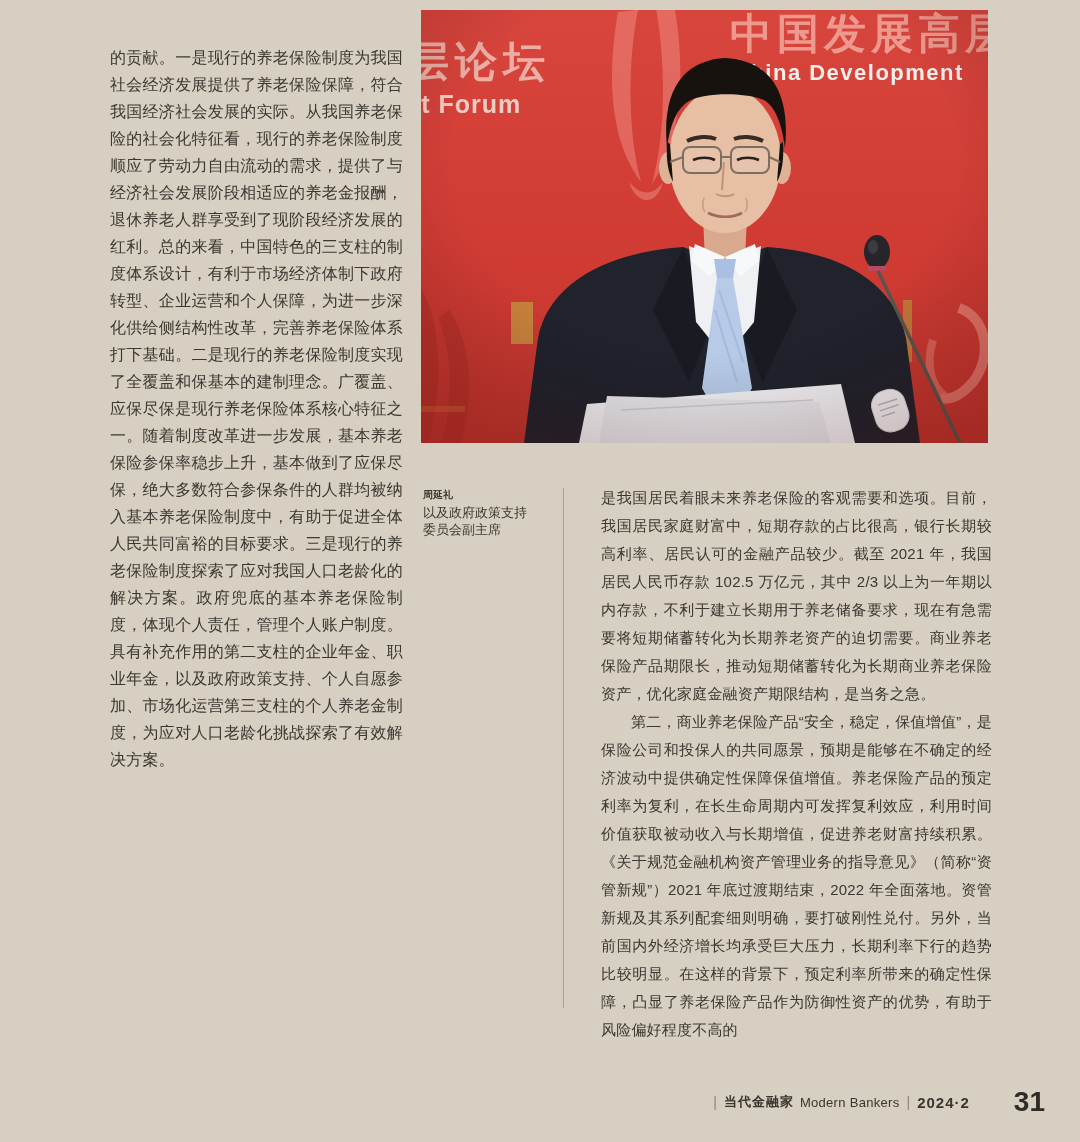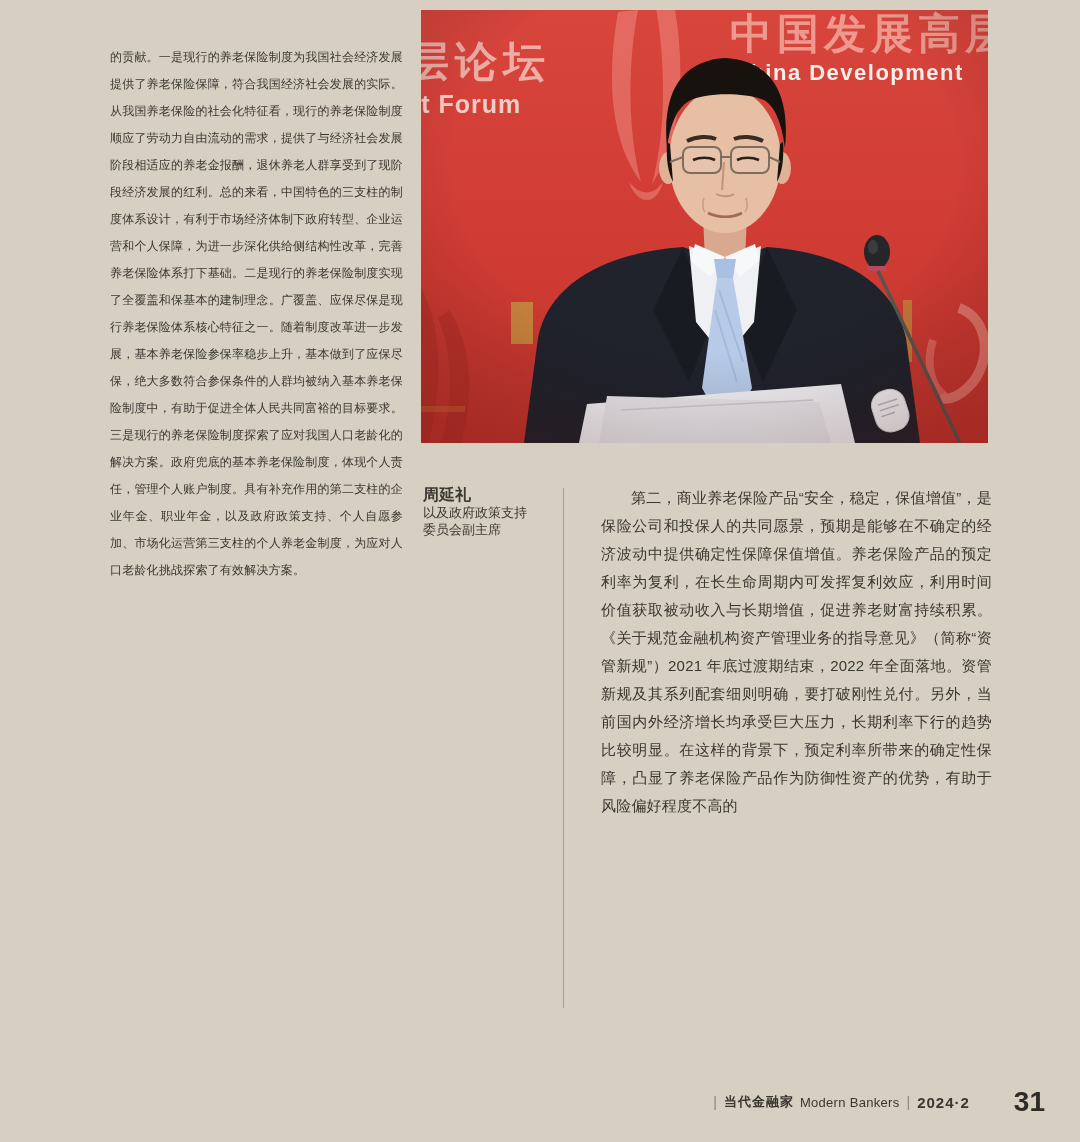--- a/index.html
+++ b/index.html
@@ -4,31 +4,31 @@
 <style>
   html,body{margin:0;padding:0;}
   body{
     width:1080px;height:1142px;position:relative;overflow:hidden;
     background:#d6cfc2;
     font-family:"Liberation Sans","DejaVu Sans",sans-serif;
     color:#3b3731;
   }
   .col{position:absolute;text-align:justify;}
   .col p{margin:0;}
-  .left-col{left:110px;top:44px;width:293px;font-size:12px;line-height:27px;letter-spacing:0.2px;font-family:Liberation Serif, serif;}
+  .left-col{left:110px;top:44px;width:293px;font-size:16px;line-height:27px;letter-spacing:0.2px;font-family:Liberation Serif, serif;}
   .right-col{left:601px;top:484px;width:391px;font-size:15px;line-height:28px;letter-spacing:0.2px;}
   .indent{text-indent:2em;}
   .subhead{font-weight:bold;text-indent:2em;}
   .photo{
     position:absolute;left:421px;top:10px;width:567px;height:433px;
     overflow:hidden;background:#cf3d35;
   }
   .photo svg{display:block;}
   .caption{position:absolute;left:423px;top:486px;font-size:13px;line-height:17.5px;color:#3b3731;}
-  .caption .cap-name{font-weight:bold;font-size:16px;}
+  .caption .cap-name{font-weight:bold;font-size:10px;}
   .vrule{position:absolute;left:563px;top:488px;width:1px;height:520px;background:#a79f92;}
   .footer{
     position:absolute;top:1086px;right:35px;
     display:flex;align-items:center;gap:0;
     font-size:13px;color:#3a362f;white-space:pre;
   }
   .f-sep{color:#8c857a;padding:0 7px;font-size:14px;}
   .f-cn{font-weight:bold;letter-spacing:1px;}
   .f-en{margin-left:6px;letter-spacing:0.3px;}
   .f-issue{font-weight:bold;font-size:15px;letter-spacing:1px;text-align:right;}
@@ -149,20 +149,21 @@
 
 <div class="caption">
   <div class="cap-name">周延礼</div>
   <div>以及政府政策支持</div>
   <div>委员会副主席</div>
 </div>
 
 <div class="vrule"></div>
 
 <div class="col right-col">
+  <p>是我国居民着眼未来养老保险的客观需要和选项。目前，我国居民家庭财富中，短期存款的占比很高，银行长期较高利率、居民认可的金融产品较少。截至 2021 年，我国居民人民币存款 102.5 万亿元，其中 2/3 以上为一年期以内存款，不利于建立长期用于养老储备要求，现在有急需要将短期储蓄转化为长期养老资产的迫切需要。商业养老保险产品期限长，推动短期储蓄转化为长期商业养老保险资产，优化家庭金融资产期限结构，是当务之急。</p>
   <p class="indent">第二，商业养老保险产品“安全，稳定，保值增值”，是保险公司和投保人的共同愿景，预期是能够在不确定的经济波动中提供确定性保障保值增值。养老保险产品的预定利率为复利，在长生命周期内可发挥复利效应，利用时间价值获取被动收入与长期增值，促进养老财富持续积累。《关于规范金融机构资产管理业务的指导意见》（简称“资管新规”）2021 年底过渡期结束，2022 年全面落地。资管新规及其系列配套细则明确，要打破刚性兑付。另外，当前国内外经济增长均承受巨大压力，长期利率下行的趋势比较明显。在这样的背景下，预定利率所带来的确定性保障，凸显了养老保险产品作为防御性资产的优势，有助于风险偏好程度不高的</p>
 </div>
 
 <div class="footer">
   <span class="f-sep">|</span>
   <span class="f-cn">当代金融家</span>
   <span class="f-en">Modern Bankers</span>
   <span class="f-sep">|</span>
   <span class="f-issue">2024·2</span>
   <span class="page-num">31</span>

